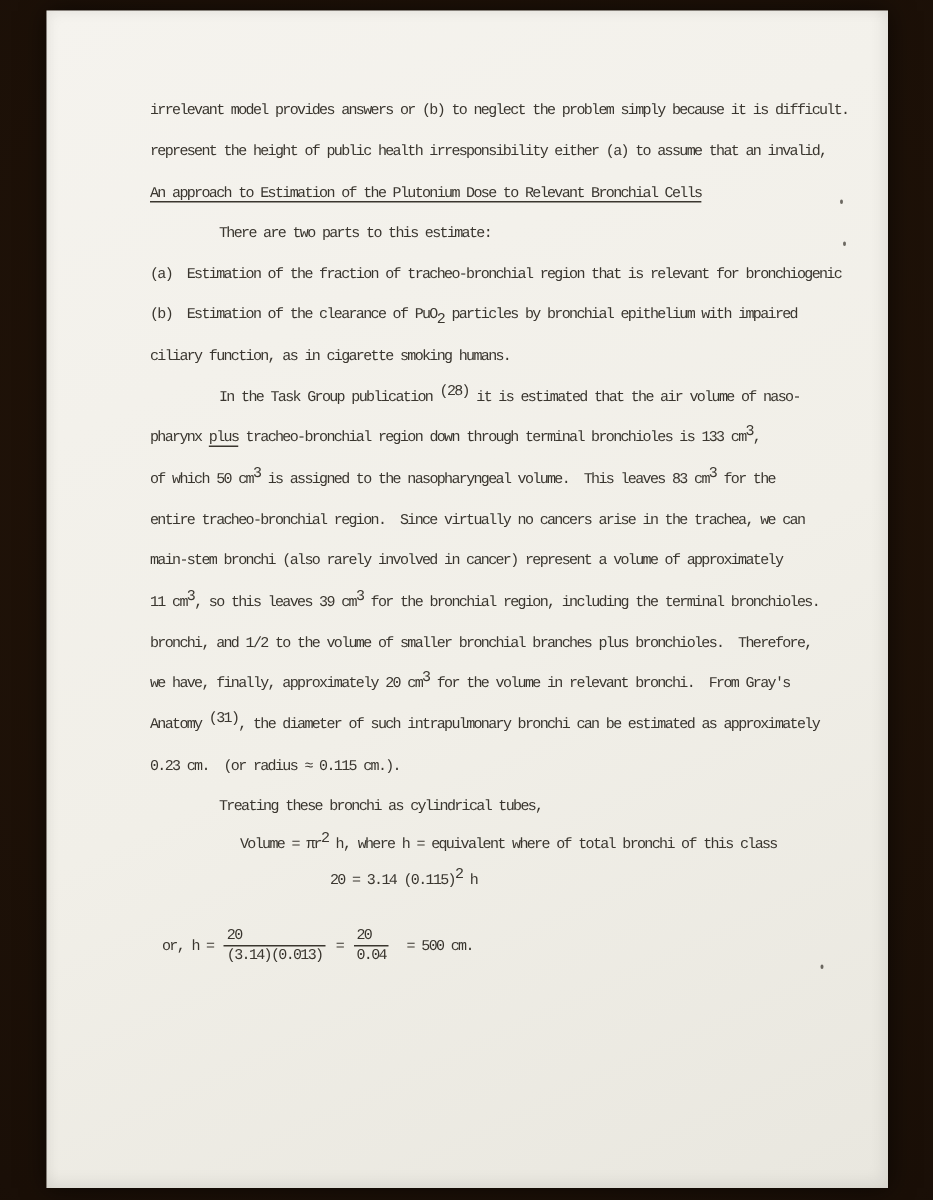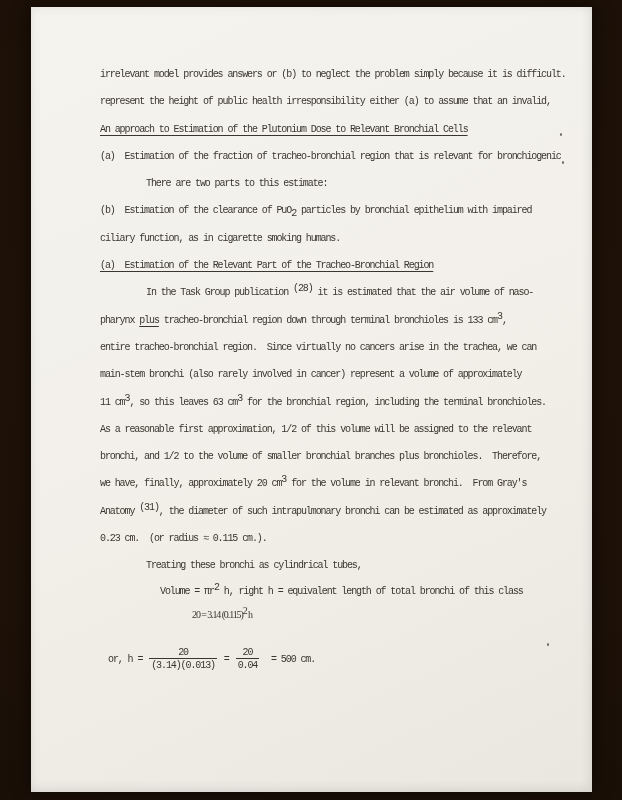--- a/index.html
+++ b/index.html
@@ -26,28 +26,28 @@
   }
   .content { position: absolute; left: 69px; top: 54px; width: 480px; }
   .line {
     position: relative; white-space: pre;
     font-size: 10px; letter-spacing: -1.1px;
     line-height: 27.3px; color: var(--ink, #3a362f);
   }
   .line.t-eq { line-height: 23.5px; }
   .ind-para { margin-left: 46px; }
   .ind-eq1  { margin-left: 60px; }
-  .ind-eq2  { margin-left: 92px; font-family: Liberation Serif, serif; }
+  .ind-eq2  { margin-left: 120px; }
   .ind-or   { margin-left: 8px; margin-top: 20px; }
   .t-heading span { text-decoration: underline; text-underline-offset: 3px; text-decoration-thickness: 1px; }
   .und { text-decoration: underline; text-underline-offset: 3px; }
   .sup { position: relative; top: -4px; }
   .sub { position: relative; top: 3px; }
   .frac {
-    display: inline-flex; flex-direction: column; align-items: center;
+    display: inline-flex; flex-direction: column; align-items: flex-start;
     vertical-align: middle; line-height: 11px; margin: 0 2px; text-align: center;
   }
   .frac .num { padding: 0 2px; }
   .frac .den { border-top: 1px solid var(--ink, #3a362f); padding: 1px 2px 0 2px; }
   .speck {
     position: absolute; width: 2px; height: 3px; border-radius: 50%;
     background: #4a463f; opacity: 0.8;
   }
   .s1 { left: 529px; top: 126px; }
   .s2 { left: 531px; top: 154px; }
@@ -55,37 +55,36 @@
 </style>
 </head>
 <body>
 
 <div class="photo">
   <div class="paper">
     <div class="content" id="body">
         <div class="line t-body ind-none"><span class="">irrelevant model provides answers or (b) to neglect the problem simply because it is difficult.</span></div>
         <div class="line t-body ind-none"><span class="">represent the height of public health irresponsibility either (a) to assume that an invalid,</span></div>
         <div class="line t-heading ind-none"><span class="">An approach to Estimation of the Plutonium Dose to Relevant Bronchial Cells</span></div>
+        <div class="line t-body ind-para"><span class="">There are two parts to this estimate:</span></div>
         <div class="line t-body ind-none"><span class="">(a)  Estimation of the fraction of tracheo-bronchial region that is relevant for bronchiogenic</span></div>
-        <div class="line t-body ind-para"><span class="">There are two parts to this estimate:</span></div>
         <div class="line t-body ind-none"><span class="">(b)  Estimation of the clearance of PuO</span><span class="sub ">2</span><span class=""> particles by bronchial epithelium with impaired</span></div>
         <div class="line t-body ind-none"><span class="">ciliary function, as in cigarette smoking humans.</span></div>
-        <div class="line t-heading ind-none"><span class="">(a)  Estimation of the Relevant Part of the Tracheo-Bronchial Region</span></div>
         <div class="line t-body ind-para"><span class="">In the Task Group publication </span><span class="sup ">(28)</span><span class=""> it is estimated that the air volume of naso-</span></div>
         <div class="line t-body ind-none"><span class="">pharynx </span><span class="und">plus</span><span class=""> tracheo-bronchial region down through terminal bronchioles is 133 cm</span><span class="sup ">3</span><span class="">,</span></div>
+        <div class="line t-body ind-none"><span class="">of which 50 cm</span><span class="sup ">3</span><span class=""> is assigned to the nasopharyngeal volume.  This leaves 83 cm</span><span class="sup ">3</span><span class=""> for the</span></div>
         <div class="line t-body ind-none"><span class="">entire tracheo-bronchial region.  Since virtually no cancers arise in the trachea, we can</span></div>
         <div class="line t-body ind-none"><span class="">main-stem bronchi (also rarely involved in cancer) represent a volume of approximately</span></div>
-        <div class="line t-body ind-none"><span class="">11 cm</span><span class="sup ">3</span><span class="">, so this leaves 63 cm</span><span class="sup ">3</span><span class=""> for the bronchial region, including the terminal bronchioles.</span></div>
-        <div class="line t-body ind-none"><span class="">As a reasonable first approximation, 1/2 of this volume will be assigned to the relevant</span></div>
+        <div class="line t-body ind-none"><span class="">11 cm</span><span class="sup ">3</span><span class="">, so this leaves 39 cm</span><span class="sup ">3</span><span class=""> for the bronchial region, including the terminal bronchioles.</span></div>
         <div class="line t-body ind-none"><span class="">bronchi, and 1/2 to the volume of smaller bronchial branches plus bronchioles.  Therefore,</span></div>
         <div class="line t-body ind-none"><span class="">we have, finally, approximately 20 cm</span><span class="sup ">3</span><span class=""> for the volume in relevant bronchi.  From Gray's</span></div>
         <div class="line t-body ind-none"><span class="">Anatomy </span><span class="sup ">(31)</span><span class="">, the diameter of such intrapulmonary bronchi can be estimated as approximately</span></div>
         <div class="line t-body ind-none"><span class="">0.23 cm.  (or radius ≈ 0.115 cm.).</span></div>
         <div class="line t-body ind-para"><span class="">Treating these bronchi as cylindrical tubes,</span></div>
-        <div class="line t-eq ind-eq1"><span class="">Volume = πr</span><span class="sup ">2</span><span class=""> h, right h = equivalent length of total bronchi of this class</span></div>
+        <div class="line t-eq ind-eq1"><span class="">Volume = πr</span><span class="sup ">2</span><span class=""> h, where h = equivalent where of total bronchi of this class</span></div>
         <div class="line t-eq ind-eq2"><span class="">20 = 3.14 (0.115)</span><span class="sup ">2</span><span class=""> h</span></div>
         <div class="line t-eq ind-or"><span class="">or, h = </span><span class="frac"><span class="num">20</span><span class="den">(3.14)(0.013)</span></span><span class=""> = </span><span class="frac"><span class="num">20</span><span class="den">0.04</span></span><span class="">  = 500 cm.</span></div>
       </div>
     <div class="speck s1"></div>
     <div class="speck s2"></div>
     <div class="speck s3"></div>
   </div>
 </div>
 
 </body></html>

